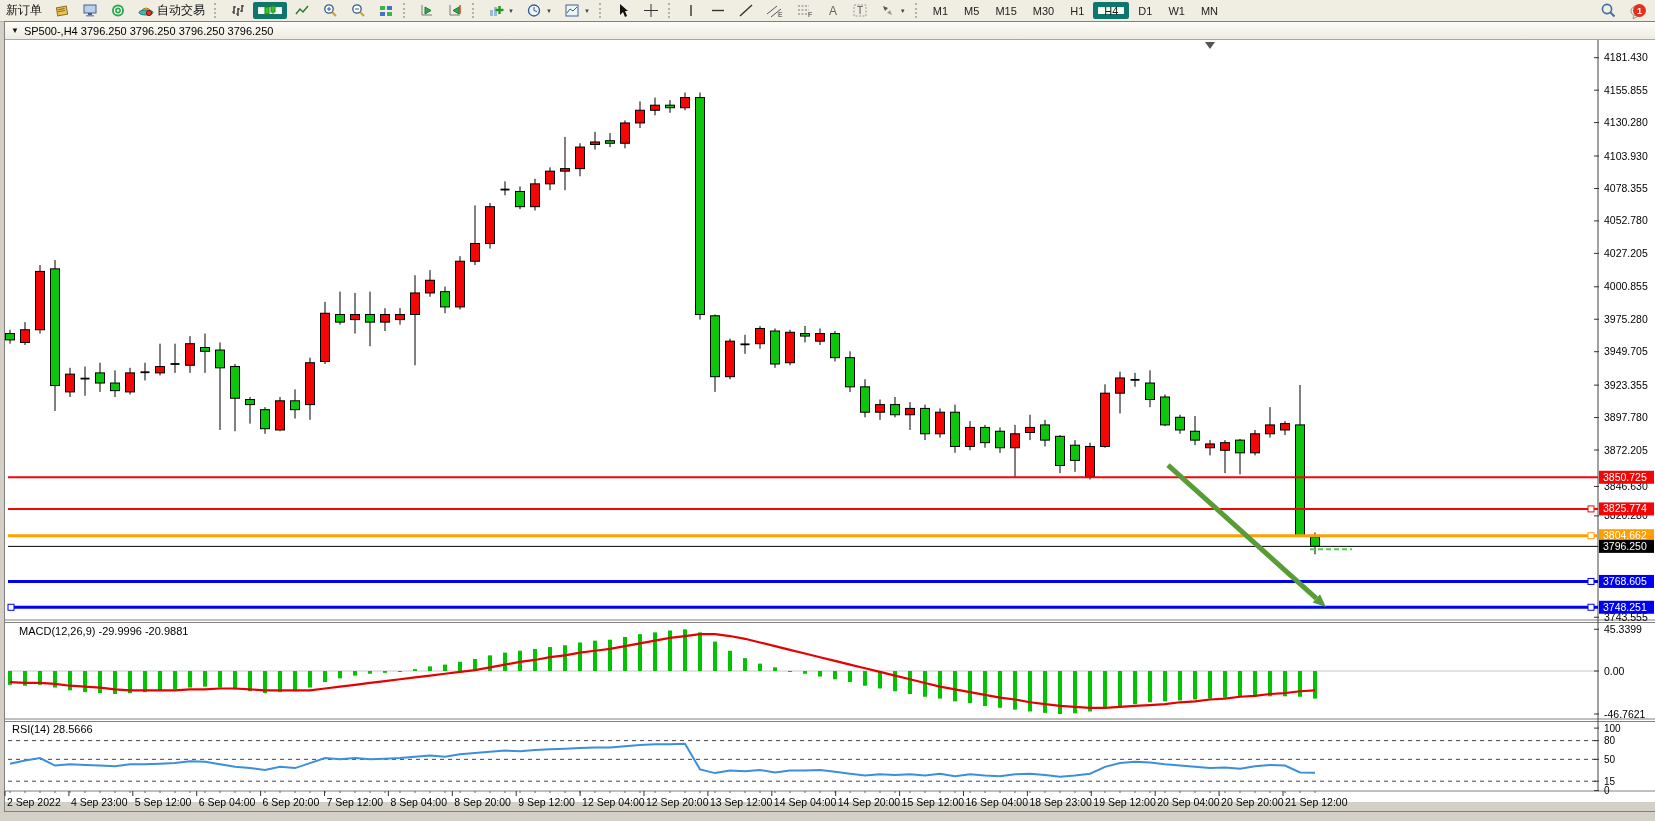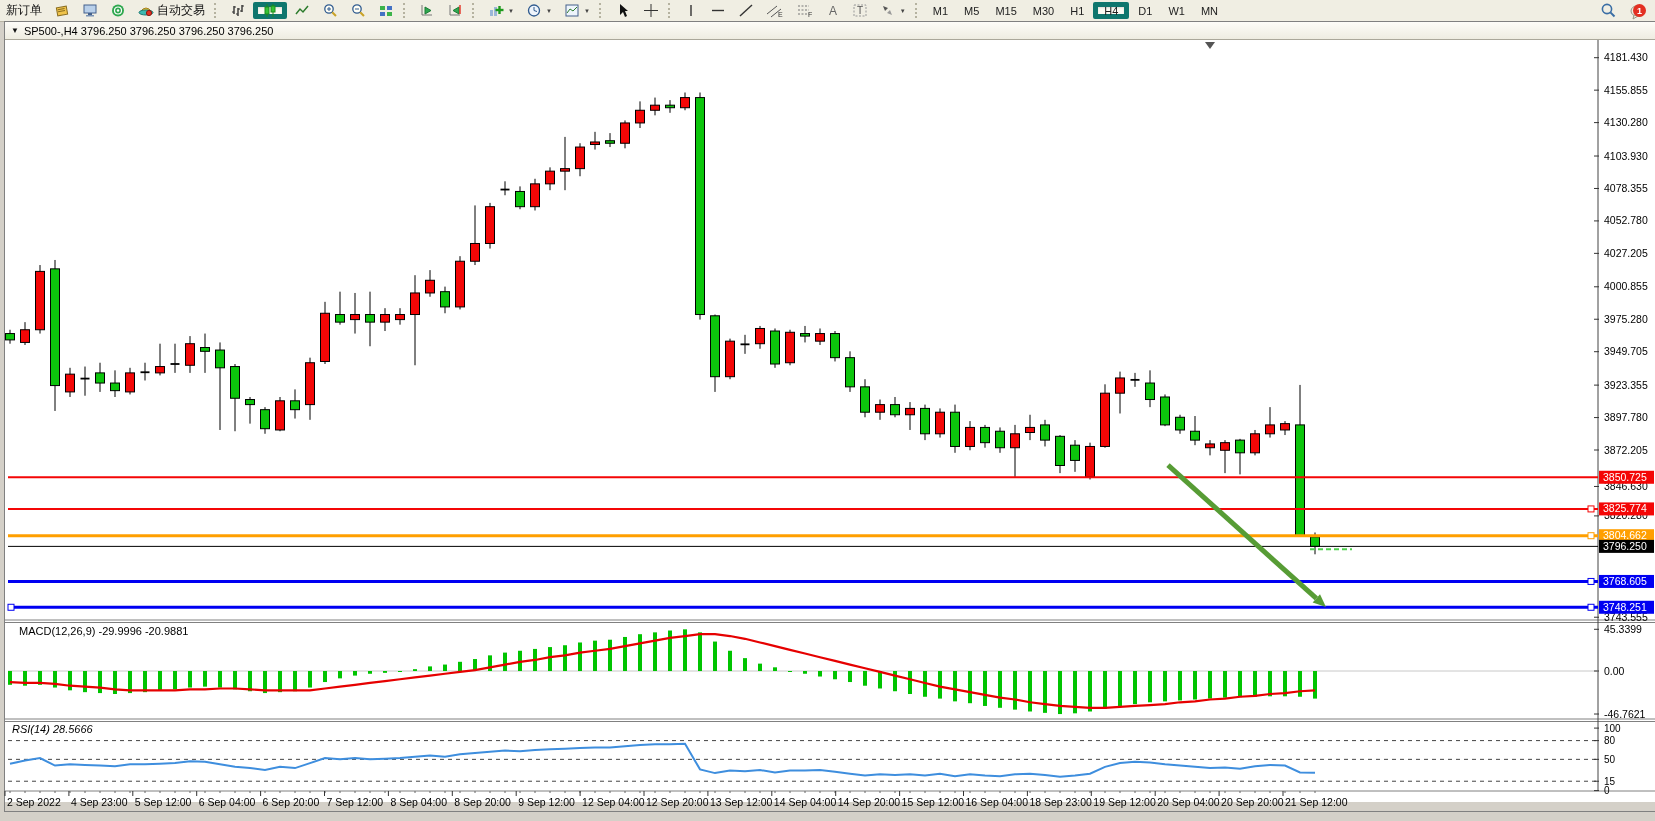--- a/index.html
+++ b/index.html
@@ -16,21 +16,21 @@
   .chatwrap{position:relative;width:26px;height:19px;}
   
   #chart-window{position:absolute;left:4px;top:21px;right:0;bottom:9px;background:#fff;border:1px solid #808080;border-right:none;}
   #titlebar{position:absolute;left:0;top:0;right:0;height:17px;background:linear-gradient(#fdfcf8,#eeece1);border-bottom:1px solid #aaa79a;display:flex;align-items:center;font-size:11px;color:#000;padding-left:6px;gap:5px;}
   #collapse{font-size:8px;color:#111;}
   #bottomstrip{position:absolute;left:0;right:0;bottom:0;height:9px;background:#d4d0c8;}
   #svgwrap{position:absolute;left:0;top:0;width:1655px;height:622px;pointer-events:none;}
   svg text{font-family:"Liberation Sans",sans-serif;}
   .ind-label{position:absolute;font-size:11px;color:#000;background:transparent;white-space:nowrap;}
   #macd-label{left:12px;top:625px;margin-left:7px;}
-  #rsi-label{left:12px;top:723px;font-style:italic;}
+  #rsi-label{left:12px;top:723px;}
   .icon{display:inline-block;line-height:0;}
 </style>
 </head>
 <body>
 
 <div id="toolbar">
   <div class="tbtn">
       <span>新订单</span>
     </div>
   <div class="tbtn">

